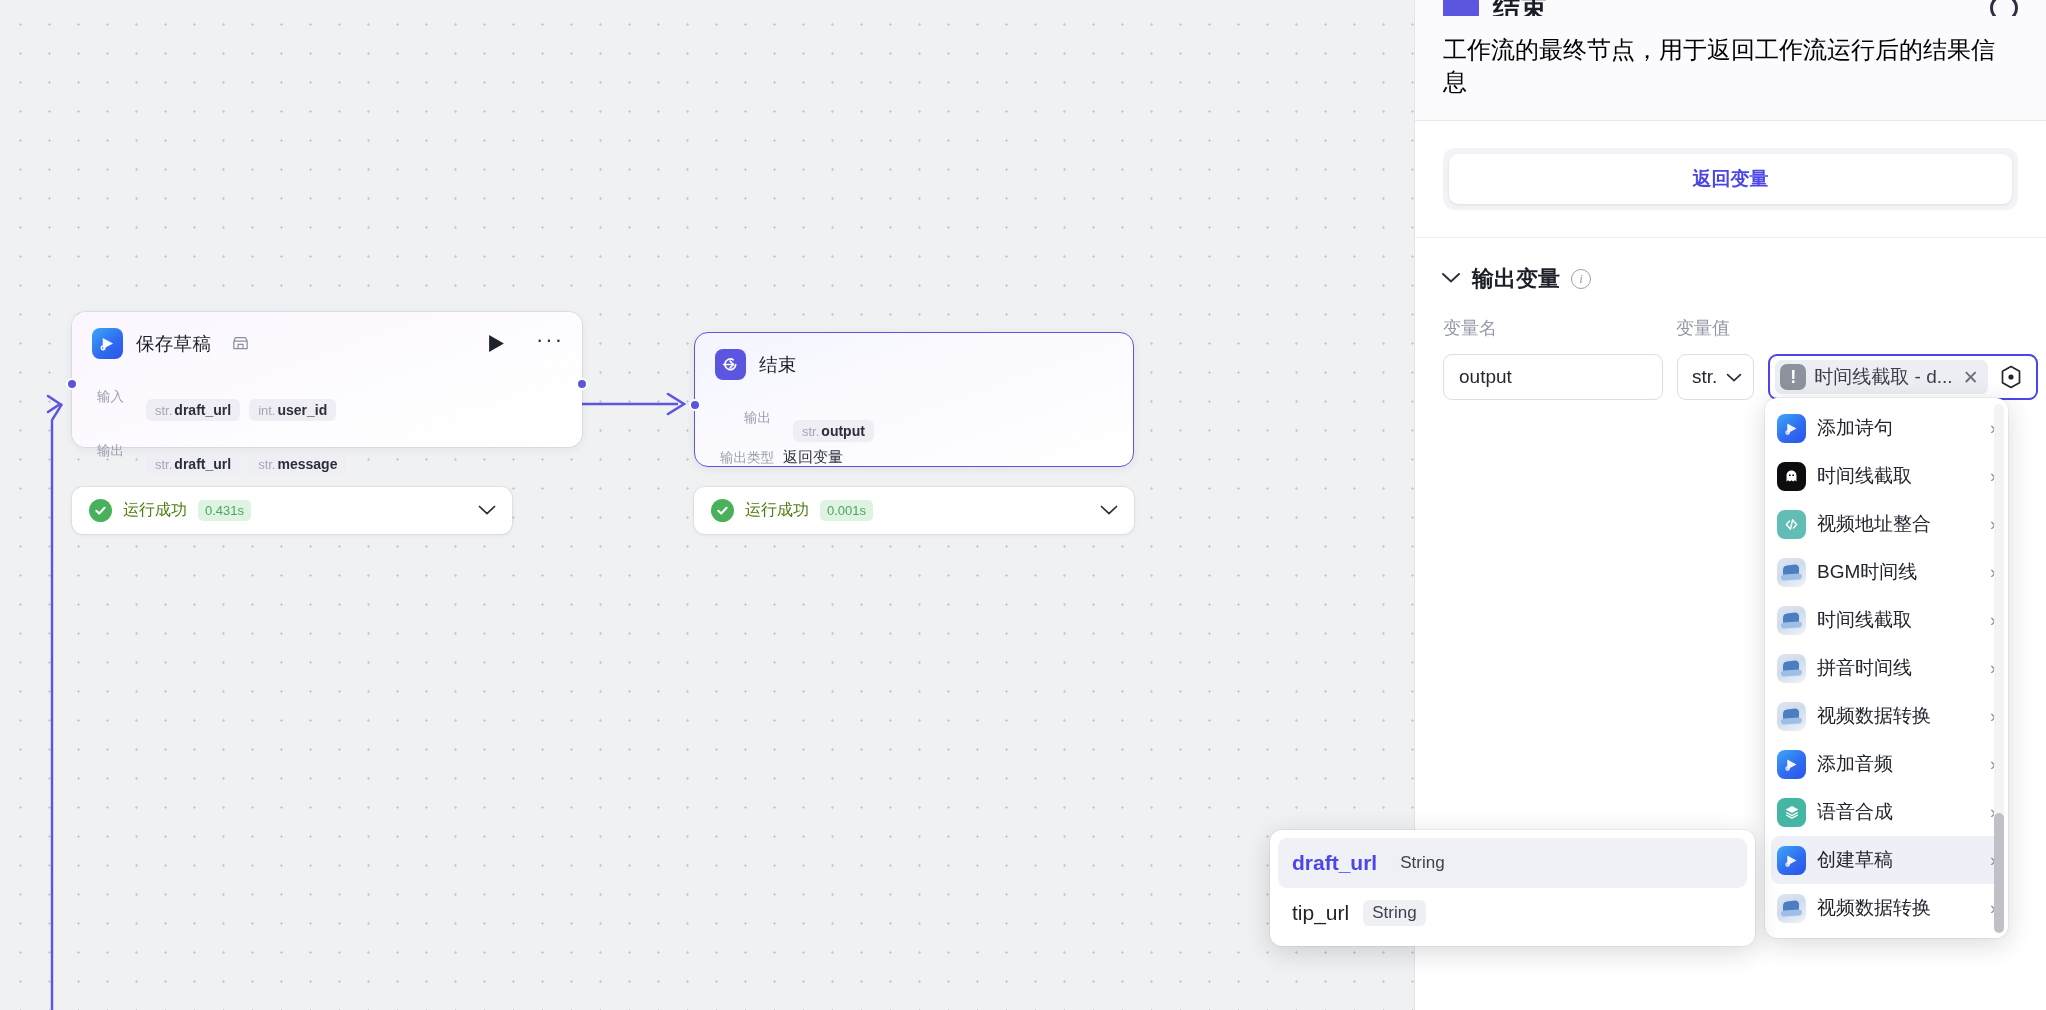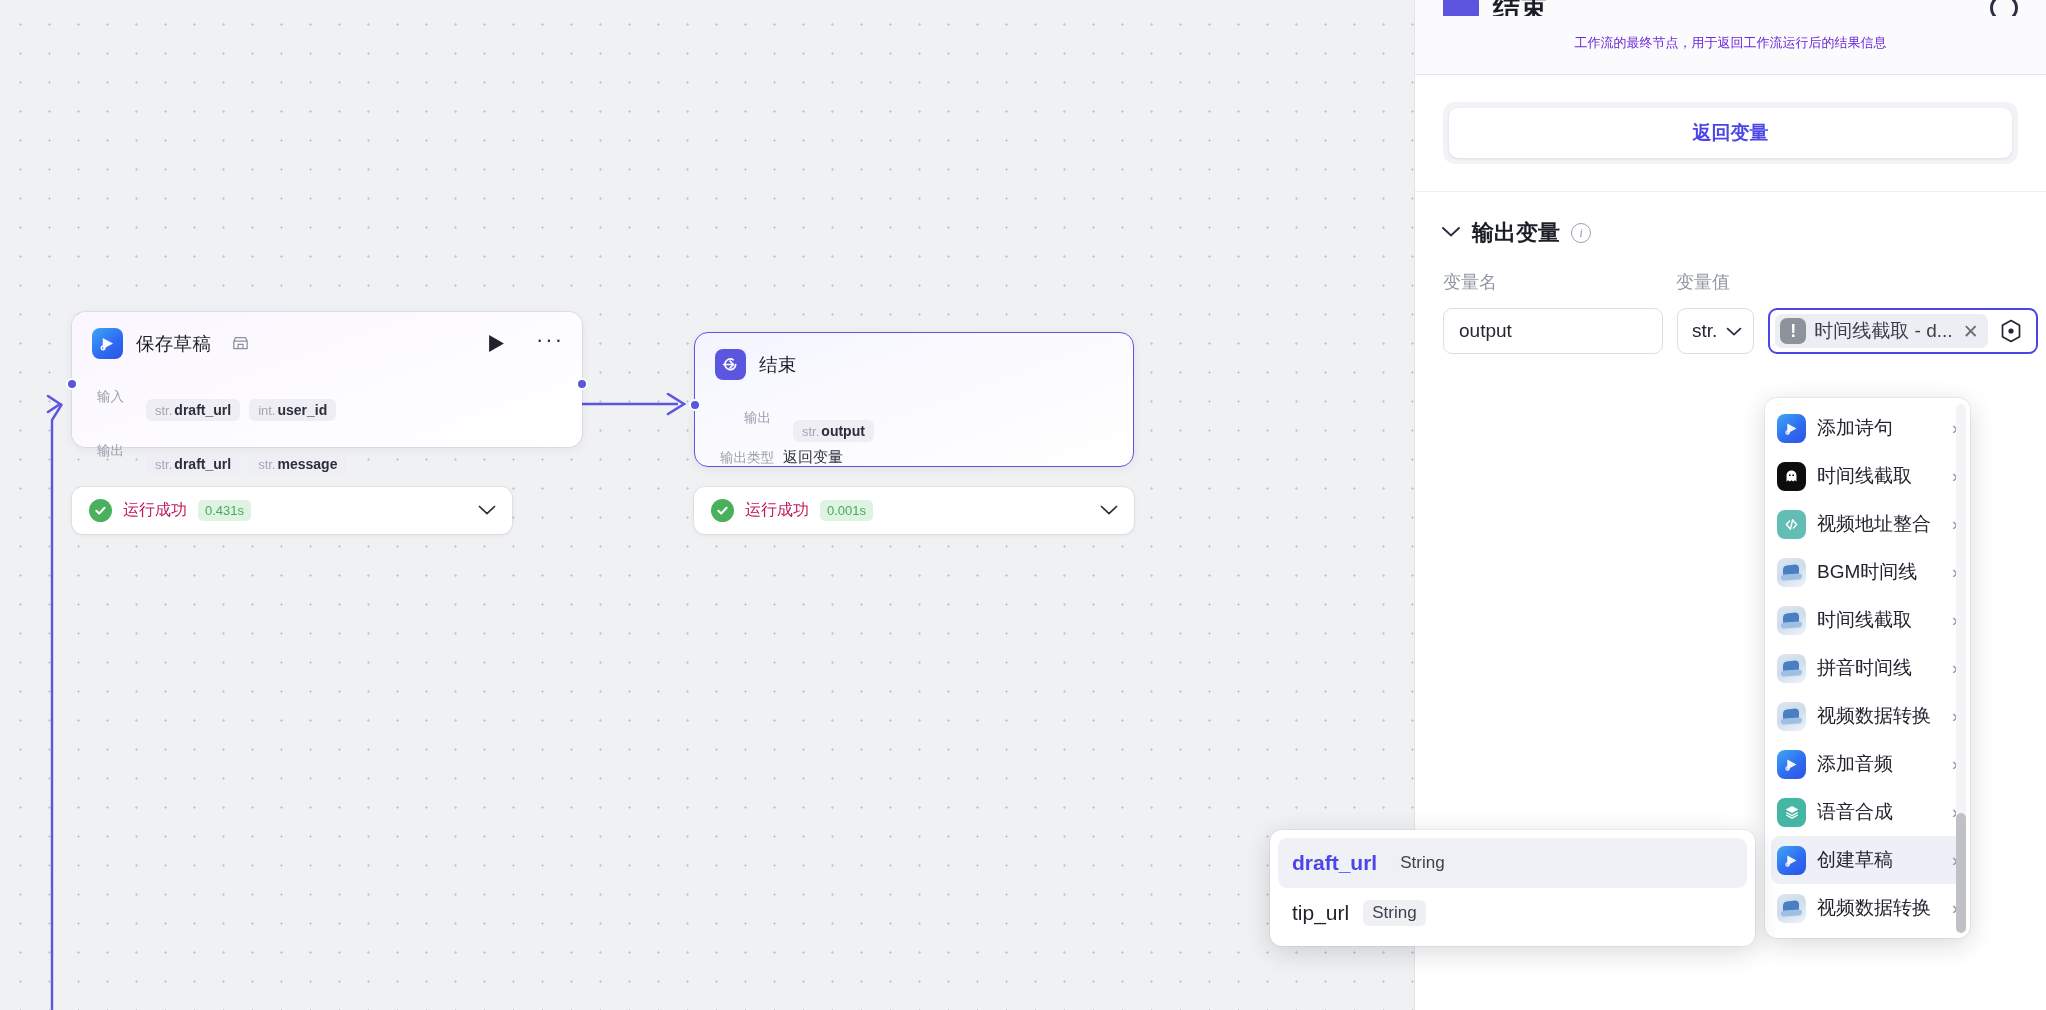--- a/index.html
+++ b/index.html
@@ -64,38 +64,38 @@
 
   
   .status-bar {
     position: absolute;
     height: 47px; border-radius: 11px; background:#fff;
     box-shadow: 0 1px 5px rgba(20,22,40,.07), 0 0 0 1px rgba(0,0,0,.045);
     display: flex; align-items: center; padding: 0 16px 0 17px; gap: 11px;
   }
   .ok-circle { width: 23px; height: 23px; border-radius: 50%; background:#49b15b;
      display:flex; align-items:center; justify-content:center; flex:none; }
-  .status-text { font-size: 16px; color:#be185d; }
+  .status-text { font-size: 16px; color:#4d7c0f; }
   .time-badge { background:#dff3e2; color:#4aa85c; font-size: 13px;
      border-radius: 5px; padding: 3px 7px; font-weight:500; }
   .status-spacer { flex: 1; }
   .chev-down { color:#2b2e38; }
 
   
   #panel {
     position: absolute; left: 1414px; top: 0; width: 632px; height: 1010px;
     background:#ffffff; border-left: 1px solid #e3e4e9;
   }
   .panel-head { padding: 0 28px; background:#fbfbfe; }
   .panel-title-row { display:flex; align-items:center; gap:14px; height: 16px; overflow:hidden; }
   .panel-title-badge { width: 36px; height: 30px; border-radius: 9px; background:#5b55e0; flex:none; }
   .panel-title-txt { font-size: 27px; font-weight:700; color:#1b1e27; line-height: 1; }
   .panel-title-sp { flex: 1; }
   .panel-ring { width: 28px; height: 28px; border-radius:50%; border: 3px solid #2b3040; flex:none;}
-  .panel-desc { font-size: 13px; color:#6d28d9; padding: 18px 0 22px 0; text-align: center; }
+  .panel-desc { font-size: 24px; color:#000000; padding: 18px 0 22px 0; }
   .panel-sep { height:1px; background:#e6e7ec; }
 
   .seg-wrap { margin: 27px 28px 0 28px; background:#f3f3f7; border-radius: 12px;
      display:flex; padding: 6px; gap: 4px; }
   .seg { flex:1; text-align:center; padding: 12px 0; border-radius: 9px;
      font-size: 19px; color:#2d313c; cursor:pointer; }
   .seg.active { background:#ffffff; color:#4b46e5; font-weight:600;
      box-shadow: 0 1px 3px rgba(20,22,40,.10); }
 
   .sec-sep { height:1px; background:#eceef1; margin-top: 27px; }
@@ -130,21 +130,21 @@
      border-radius: 7px; padding: 4px 9px 4px 5px; }
   .warn-ico { width: 26px; height: 26px; border-radius: 7px; background:#8d929c;
      color:#fff; font-size:18px; font-weight:700; display:flex; align-items:center;
      justify-content:center; flex:none; }
   .var-tag-txt { font-size: 19px; color:#3b3f4a; white-space:nowrap; }
   .tag-x { color:#6a6f7b; font-size: 19px; cursor:pointer; margin-left:2px;}
   .hex-btn { width:26px; height:26px; flex:none; }
 
   
   .dropdown {
-    position:absolute; left: 1765px; top: 398px; width: 205px; height: 540px;
+    position:absolute; left: 1765px; top: 398px; width: 243px; height: 540px;
     background:#fff; border-radius: 12px;
     box-shadow: 0 6px 26px rgba(20,22,40,.16), 0 0 0 1px rgba(0,0,0,.05);
     padding: 6px 4px 18px 6px; overflow:hidden;
   }
   .dd-item { display:flex; align-items:center; gap: 11px; height: 48px;
      padding: 0 8px 0 6px; border-radius: 9px; cursor:pointer; }
   .dd-item.sel { background:#eef0f7; }
   .dd-ico { width: 29px; height: 29px; border-radius: 8px; flex:none;
      display:flex; align-items:center; justify-content:center; overflow:hidden; }
   .dd-label { font-size: 19px; color:#22252e; flex:1; white-space:nowrap; }

